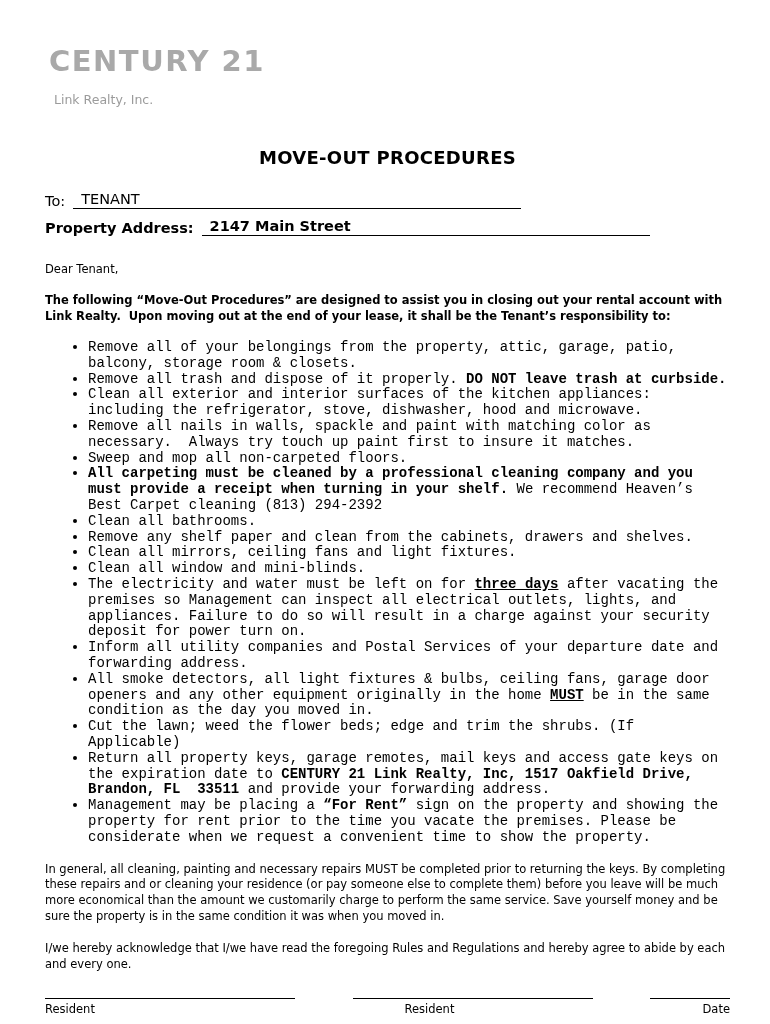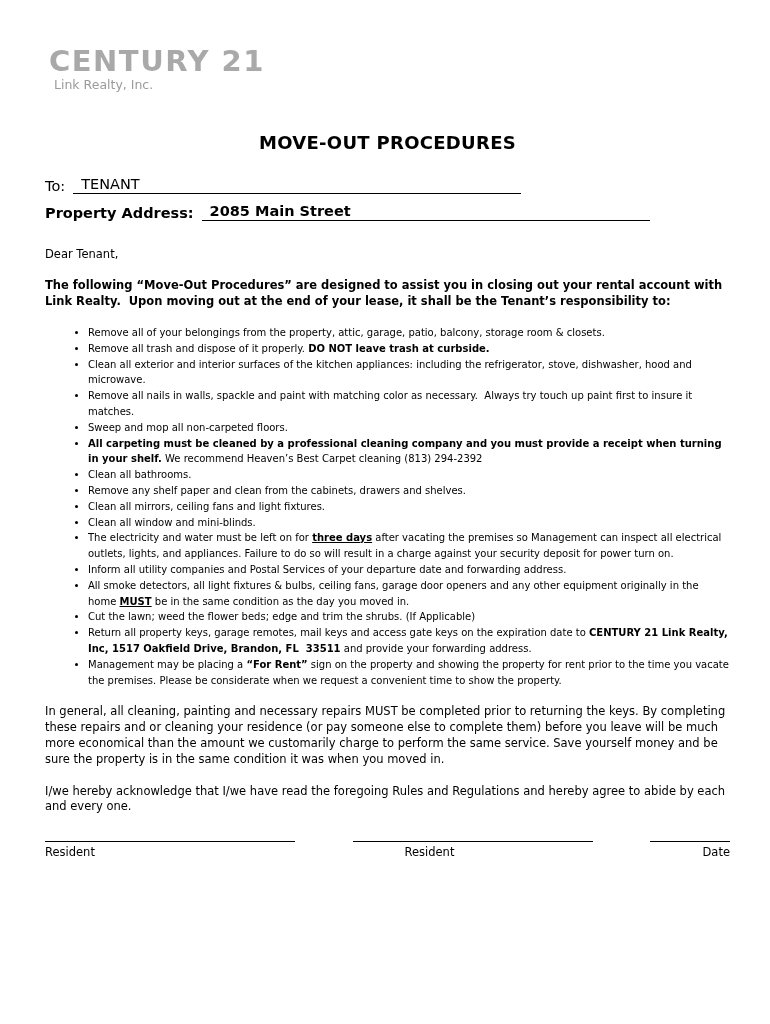--- a/index.html
+++ b/index.html
@@ -10,21 +10,21 @@
     color:#000; overflow:hidden;
   }
   .page { width:770px; height:1024px; padding:46px 40px 0 45px; }
 
   
   .logo { margin-left:4px; }
   .logo-brand {
     font-size:29px; font-weight:bold; color:#a9a9a9;
     letter-spacing:1.5px; line-height:1.05;
   }
-  .logo-sub { font-size:12.5px; color:#9b9b9b; margin-left:5px; margin-top:1px; }
+  .logo-sub { font-size:12.5px; color:#9b9b9b; margin-left:5px; margin-top:16px; }
 
   
   .doc-title {
     text-align:center; font-size:18px; font-weight:bold;
     margin-top:40px; letter-spacing:0.3px;
   }
 
   
   .field-row { display:flex; align-items:flex-end; font-size:14.5px; }
   .field-row.to { margin-top:23px; }
@@ -39,21 +39,21 @@
 
   .salutation { font-size:11.5px; margin-top:26px; }
 
   .intro {
     font-size:11.5px; font-weight:bold; line-height:15.8px;
     margin-top:17px; white-space:pre-wrap;
   }
 
   ul.bullets { margin-top:15px; padding-left:43px; list-style:disc outside; }
   ul.bullets li {
-    font-size:10px; line-height:15.8px; white-space:pre-wrap;
+    font-size:14px; line-height:15.8px; white-space:pre-wrap;font-family:Liberation Mono, monospace;
   }
   .seg-n { font-weight:normal; }
   .seg-b { font-weight:bold; }
   .seg-bu { font-weight:bold; text-decoration:underline; }
 
   .closing p {
     font-size:11.5px; line-height:15.8px; margin-top:16px; white-space:pre-wrap;
   }
 
   
@@ -82,21 +82,21 @@
 
   <div class="doc-title">MOVE-OUT PROCEDURES</div>
 
   <div class="field-row to">
     <span class="field-label">To:</span>
     <span class="field-line to-line"><span>TENANT</span></span>
   </div>
 
   <div class="field-row addr">
     <span class="field-label">Property Address:</span>
-    <span class="field-line addr-line"><span>2085 Main Street</span></span>
+    <span class="field-line addr-line"><span>2147 Main Street</span></span>
   </div>
 
   <div class="salutation">Dear Tenant,</div>
 
   <div class="intro">The following “Move-Out Procedures” are designed to assist you in closing out your rental account with Link Realty.  Upon moving out at the end of your lease, it shall be the Tenant’s responsibility to:</div>
 
   <ul class="bullets">
       <li><span class="seg-n">Remove all of your belongings from the property, attic, garage, patio, balcony, storage room &amp; closets.</span></li>
       <li><span class="seg-n">Remove all trash and dispose of it properly. </span><span class="seg-b">DO NOT leave trash at curbside.</span></li>
       <li><span class="seg-n">Clean all exterior and interior surfaces of the kitchen appliances: including the refrigerator, stove, dishwasher, hood and microwave.</span></li>

